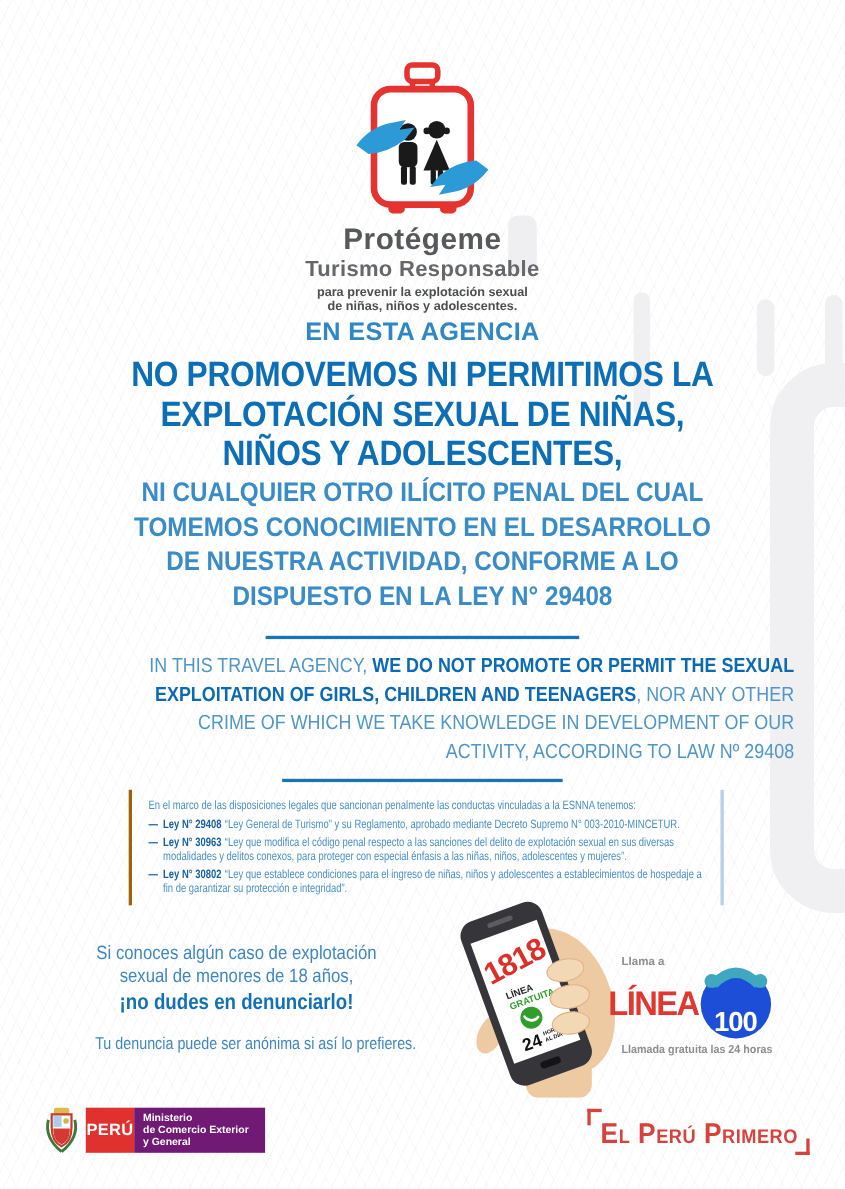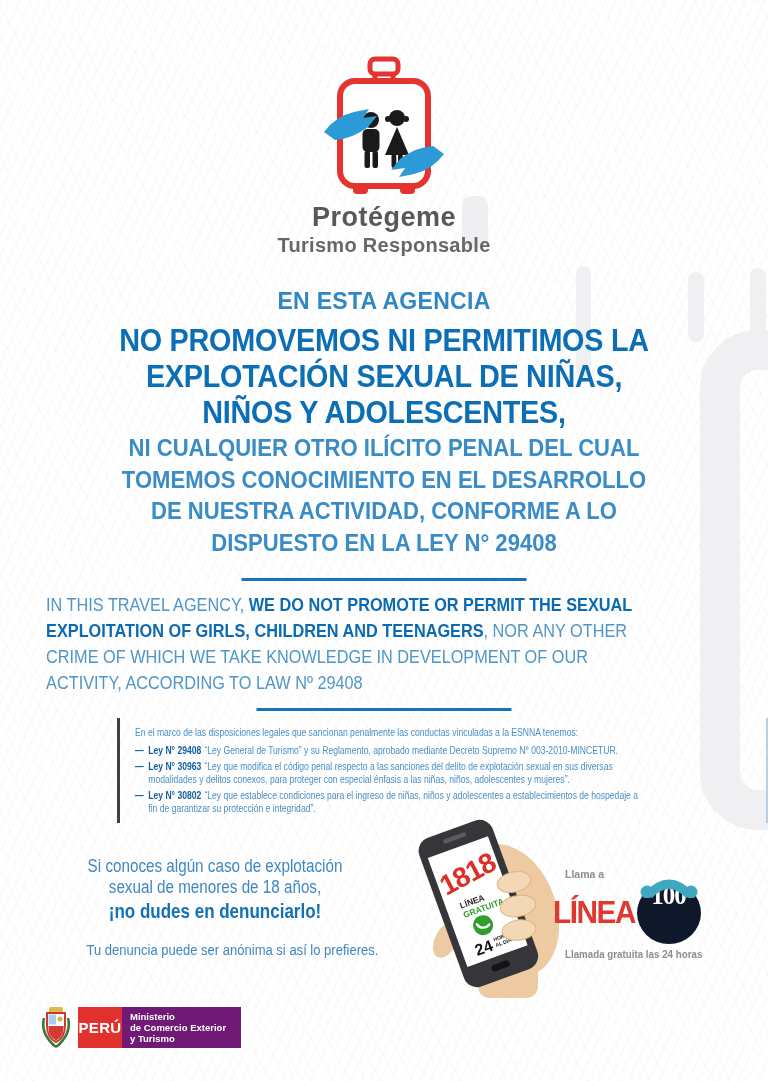--- a/index.html
+++ b/index.html
@@ -41,28 +41,28 @@
     transform:scaleX(0.9);transform-origin:50% 50%;letter-spacing:-0.3px;}
   .h-light{position:absolute;left:0;right:0;top:432px;text-align:center;}
   .h-light div{font-size:24.5px;font-weight:700;color:#3a8cc6;line-height:31.5px;white-space:nowrap;
     transform:scaleX(0.9);transform-origin:50% 50%;}
 
   .divider{position:absolute;left:50%;height:3px;background:#1a73b5;transform:translateX(-50%);}
   .divider-1{top:578px;width:285px;}
   .divider-2{top:708px;width:255px;}
 
   
-  .english{position:absolute;left:0;right:0;top:592px;text-align:left;}
+  .english{position:absolute;left:0;right:0;top:592px;text-align:right;}
   .english div{font-size:18.5px;line-height:26px;white-space:nowrap;color:#4f96c6;font-weight:400;
     transform:scaleX(0.88);transform-origin:50% 50%;}
   .english .b{font-weight:800;color:#0b6ab2;}
 
   
-  .legal-box{position:absolute;left:117px;top:718px;width:652px;
-    border-left:3px solid #404040;border-right:3px solid #b5d0e8;padding:8px 15px 9px 15px;}
+  .legal-box{position:absolute;left:117px;top:718px;width:541px;
+    border-left:3px solid #a16207;border-right:3px solid #b5d0e8;padding:8px 15px 9px 15px;}
   .legal-content{width:650px;transform:scaleX(0.78);transform-origin:0 0;
     font-size:11px;line-height:12.5px;color:#4a8fc5;}
   .legal-intro{margin-bottom:5px;}
   .legal-item{position:relative;padding-left:17px;margin-top:4px;}
   .legal-item .dash{position:absolute;left:0;top:0;font-weight:700;color:#135e9e;}
   .legal-item .law{font-weight:800;color:#135e9e;margin-right:4px;}
 
   
   .report{position:absolute;left:62px;top:856px;width:306px;text-align:center;}
   .report .r-line{font-size:17.5px;color:#3f87c0;line-height:21px;white-space:nowrap;
@@ -74,22 +74,22 @@
 
   
   .phone-wrap{position:absolute;left:390px;top:810px;width:182px;height:188px;}
 
   
   .l100{position:absolute;left:553px;top:868px;width:185px;}
   .l100-pre{font-size:10.5px;color:#8d8d8f;font-weight:700;margin-left:12px;}
   .l100-row{display:flex;align-items:center;margin-top:2px;}
   .l100-name{font-size:31px;font-weight:900;color:#e0382f;letter-spacing:-1.5px;
     transform:scaleX(0.96);transform-origin:0 50%;}
-  .l100-circle{position:relative;width:64px;height:62px;margin-left:-2px;background:#0f172a;border-radius:50%;
-    display:flex;align-items:flex-start;justify-content:center;box-shadow:0 0 0 3px #ffffff;font-family:Liberation Serif, serif;}
+  .l100-circle{position:relative;width:64px;height:62px;margin-left:-2px;background:#1d4ed8;border-radius:50%;
+    display:flex;align-items:flex-end;justify-content:center;box-shadow:0 0 0 3px #ffffff;}
   .l100-circle .num{color:#ffffff;font-size:25px;font-weight:900;letter-spacing:-1px;}
   .l100-handset{position:absolute;left:2px;top:-8px;}
   .l100-sub{font-size:10.5px;color:#8d8d8f;font-weight:700;margin-top:4px;margin-left:12px;white-space:nowrap;
     transform:scaleX(0.93);transform-origin:0 50%;}
 
   
   .emblem{position:absolute;left:38px;top:1006px;}
   .peru-box{position:absolute;left:78px;top:1007px;width:44px;height:41px;background:#e0312e;
     display:flex;align-items:center;justify-content:center;}
   .peru-box span{color:#ffffff;font-weight:700;font-size:15px;letter-spacing:0.3px;}
@@ -138,20 +138,24 @@
         <circle cx="83" cy="63" r="3" fill="#1a1a1a"></circle>
         <path d="M74 71 L62 99 L86 99 Z" fill="#1a1a1a"></path>
         <rect x="68.5" y="98" width="4.8" height="14" rx="2" fill="#1a1a1a"></rect>
         <rect x="75" y="98" width="4.8" height="14" rx="2" fill="#1a1a1a"></rect>
 
         <path d="M1 76 Q13 60 31 56 L46 53 L40 62 L54 60 L45 71 Q29 83 12 84 Z" fill="#2b9ad6"></path>
         <path d="M121 98 Q109 114 91 118 L76 121 L82 112 L68 114 L77 103 Q93 91 110 90 Z" fill="#2b9ad6"></path>
       </svg>
       <div class="brand">Protégeme</div>
       <div class="brand-sub">Turismo Responsable</div>
+      <div class="brand-tag">
+        <div>para prevenir la explotación sexual</div>
+        <div>de niñas, niños y adolescentes.</div>
+      </div>
     </div>
 
     <div class="h-intro">EN ESTA AGENCIA</div>
     <div class="h-bold">
       <div>NO PROMOVEMOS NI PERMITIMOS LA</div>
       <div>EXPLOTACIÓN SEXUAL DE NIÑAS,</div>
       <div>NIÑOS Y ADOLESCENTES,</div>
     </div>
     <div class="h-light">
       <div>NI CUALQUIER OTRO ILÍCITO PENAL DEL CUAL</div>
@@ -244,18 +248,23 @@
       <rect x="10.5" y="8.5" width="7.5" height="10" fill="#a9cfe8"></rect>
       <path d="M10.5 20 h15 v1 q0 10 -7.5 13.5 q-7.5 -3.5 -7.5 -13.5 z" fill="#d43a34"></path>
       <circle cx="22" cy="13" r="2.5" fill="#d6b24a"></circle>
     </svg>
     <div class="peru-box">
       <span>PERÚ</span>
     </div>
     <div class="ministry-box">
       <div>Ministerio</div>
       <div>de Comercio Exterior</div>
-      <div>y Turismo</div>
-    </div>
-
+      <div>y General</div>
+    </div>
+
+    <div class="slogan">
+      <span class="brk brk-tl"></span>
+      <span class="txt">El Perú Primero</span>
+      <span class="brk brk-br"></span>
+    </div>
 
   </div>
 </div>
 
 </body></html>

